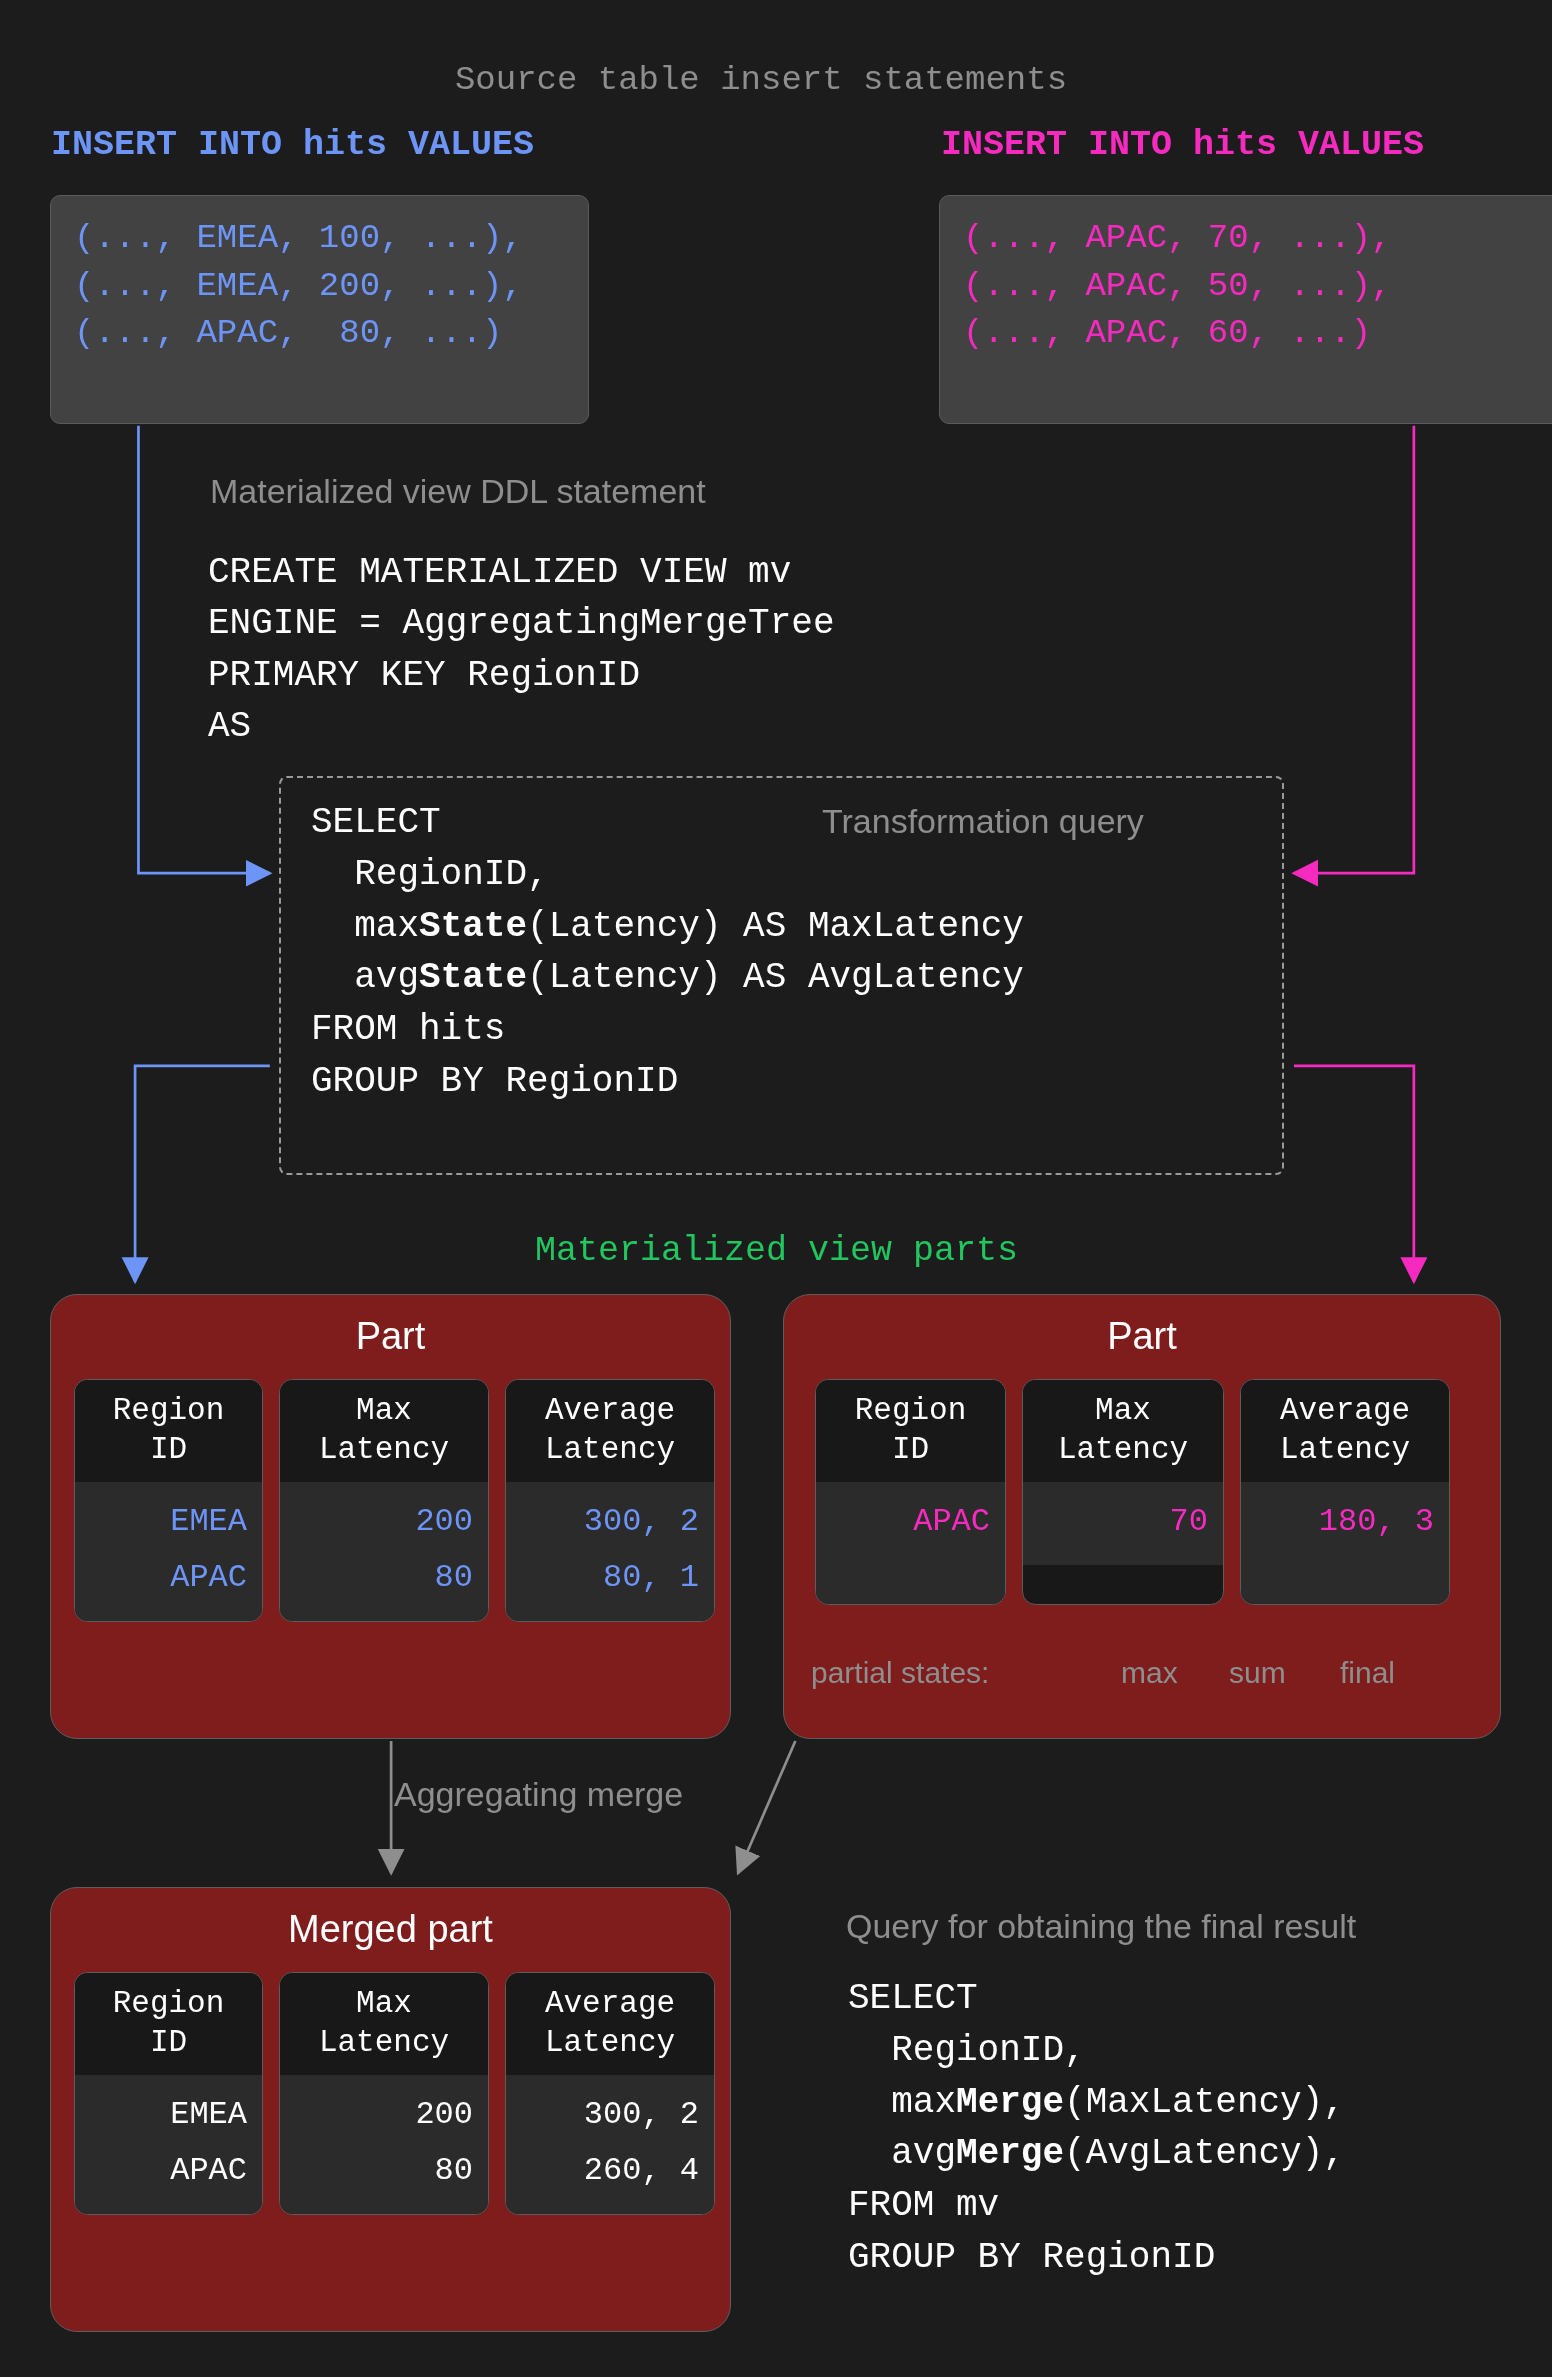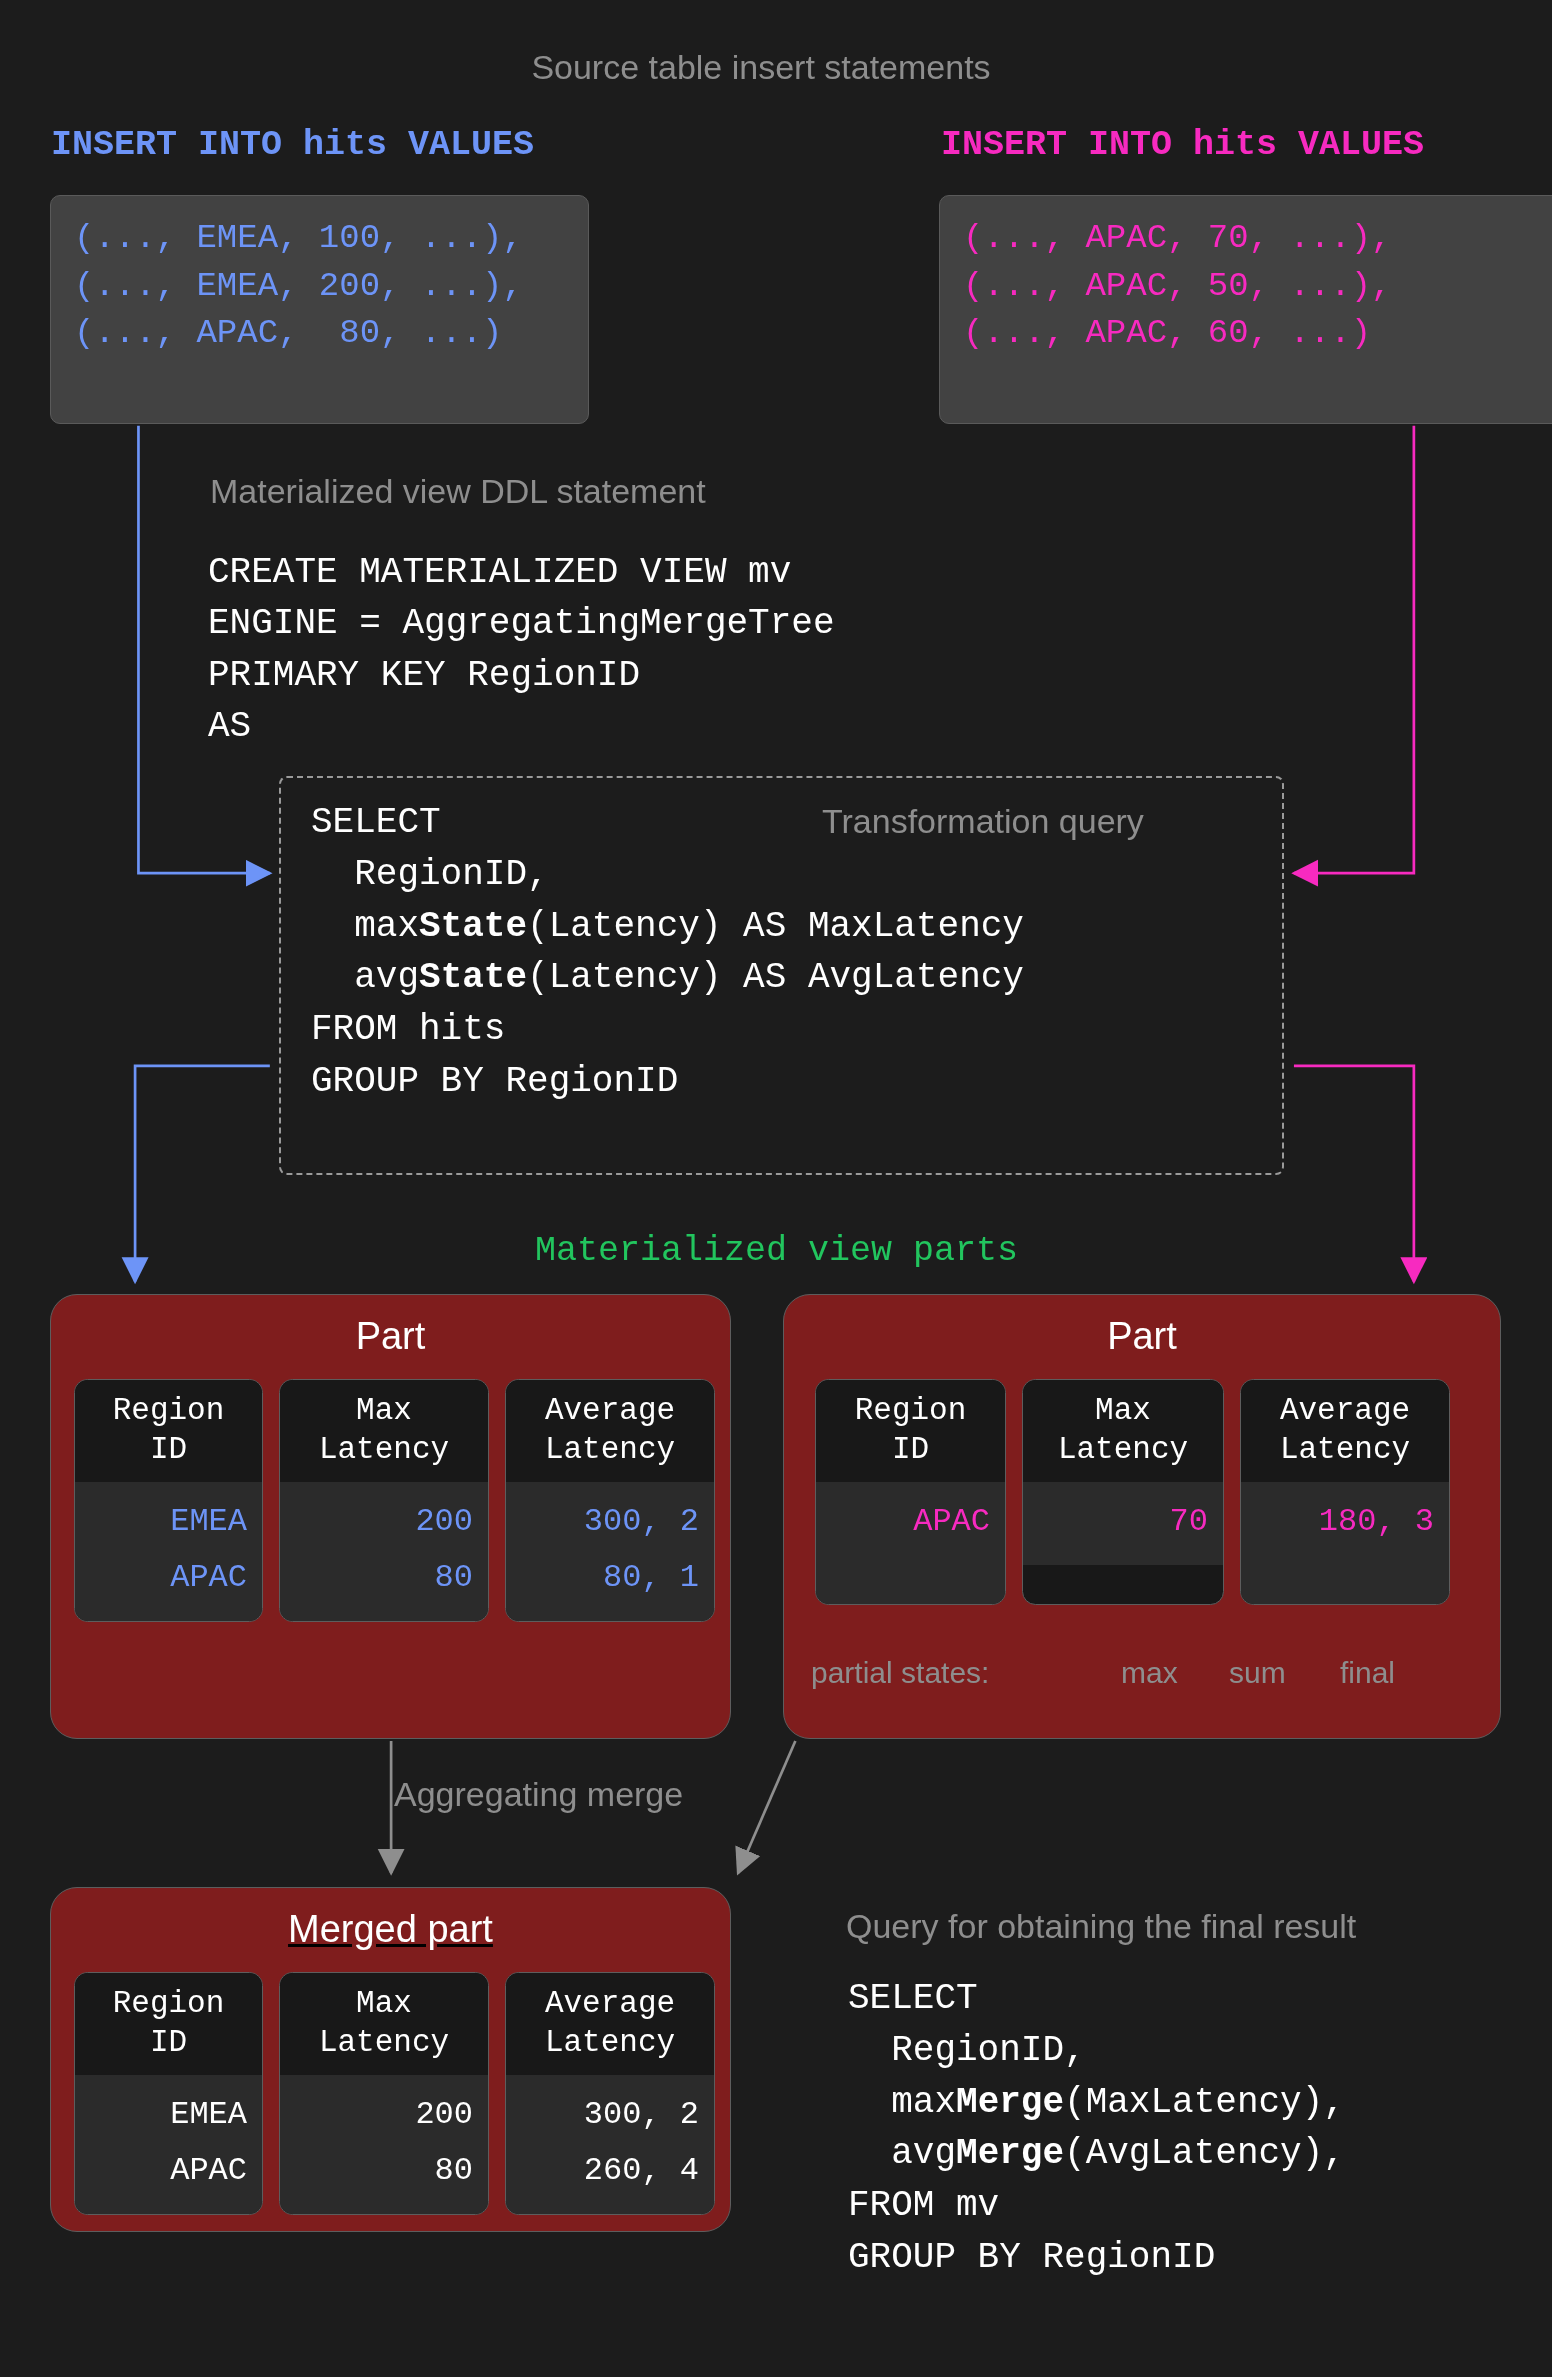--- a/index.html
+++ b/index.html
@@ -144,21 +144,21 @@
     left: 0; top: 0;
     width: 1553px; height: 2377px;
     pointer-events: none;
   }
 </style>
 </head>
 <body>
 
 <div id="root">
 
-  <div class="abs label-gray" style="left:0; top:48px; width:1522px; text-align:center;">Source table insert statements</div>
+  <div class="abs label-gray" style="left:0; top:61px; width:1522px; text-align:center;font-family:Liberation Mono, monospace;">Source table insert statements</div>
 
   <div class="abs ins-head" style="left:51px; top:125px; color:#6d94f7;">INSERT INTO hits VALUES</div>
 
   <div class="abs code-box" style="left:50px; top:195px; width:539px; height:229px;">
     <div class="line" style="color:#6d94f7;">(..., EMEA, 100, ...),</div>
     <div class="line" style="color:#6d94f7;">(..., EMEA, 200, ...),</div>
     <div class="line" style="color:#6d94f7;">(..., APAC,  80, ...)</div>
   </div>
 
   <div class="abs ins-head" style="left:941px; top:125px; color:#f72ac0;">INSERT INTO hits VALUES</div>
@@ -252,21 +252,21 @@
     </div>
   </div>
 
   <div class="abs ann" style="left:811px; top:1656px;">partial states:</div>
   <div class="abs ann" style="left:1121px; top:1656px;">max</div>
   <div class="abs ann" style="left:1229px; top:1656px;">sum</div>
   <div class="abs ann" style="left:1340px; top:1656px;">final</div>
 
   <div class="abs label-gray" style="left:394px; top:1775px;">Aggregating merge</div>
 
-  <div class="abs part-card" style="left:50px; top:1887px; width:681px; height:345px;text-decoration:underline;">
+  <div class="abs part-card" style="left:50px; top:1887px; width:681px; height:445px;">
     <div class="part-title" style="margin-top:20px;">Merged part</div>
 
     <div style="position:absolute; left:23px; top:84px; display:flex; gap:16px;">
       <div class="col-card" style="width:189px;">
         <div class="col-head">Region
 ID</div>
         <div class="col-body">
           <div class="cell" style="color:#ffffff;">EMEA</div>
           <div class="cell" style="color:#ffffff;">APAC</div>
         </div>

